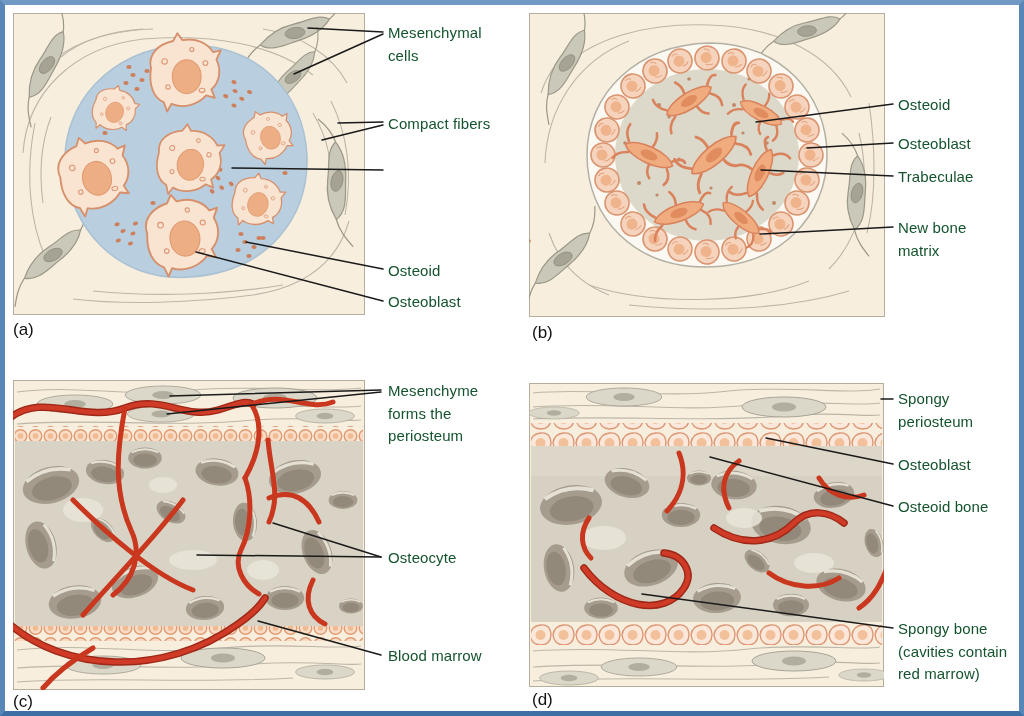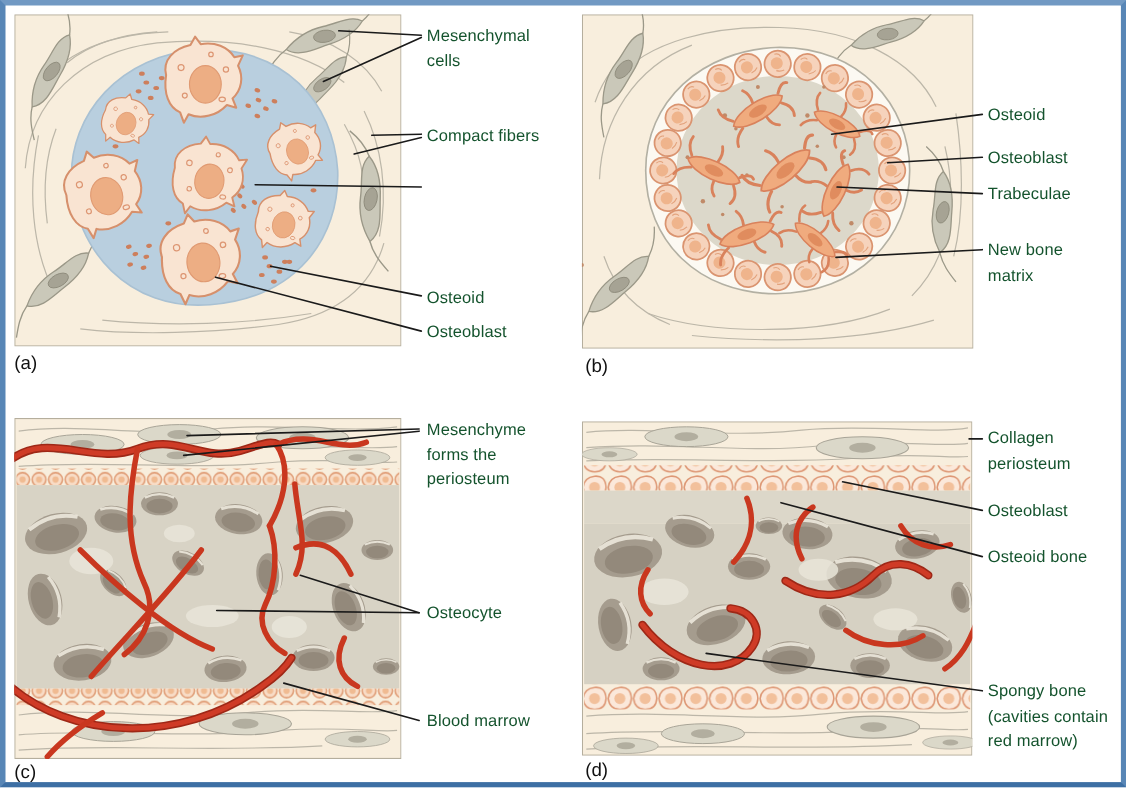--- a/index.html
+++ b/index.html
@@ -375,21 +375,21 @@
 
   <div class="lbl" style="left:893px;top:89px">Osteoid</div>
   <div class="lbl" style="left:893px;top:128px">Osteoblast</div>
   <div class="lbl" style="left:893px;top:161px">Trabeculae</div>
   <div class="lbl" style="left:383px;top:375px">Mesenchyme forms the periosteum</div>
 
   <div class="lbl" style="left:893px;top:212px">New bone matrix</div>
   <div class="lbl" style="left:383px;top:542px">Osteocyte</div>
   <div class="lbl" style="left:383px;top:640px">Blood marrow</div>
 
-  <div class="lbl" style="left:893px;top:383px">Collagen periosteum</div>
+  <div class="lbl" style="left:893px;top:383px">Spongy periosteum</div>
   <div class="lbl" style="left:893px;top:449px">Osteoblast</div>
   <div class="lbl" style="left:893px;top:491px">Osteoid bone</div>
   <div class="lbl wide" style="left:893px;top:613px">Spongy bone (cavities contain red marrow)</div>
 
   <div class="letter" style="left:8px;top:315px">(a)</div>
   <div class="letter" style="left:527px;top:318px">(b)</div>
   <div class="letter" style="left:8px;top:687px">(c)</div>
   <div class="letter" style="left:527px;top:685px">(d)</div>
 
 </div>

